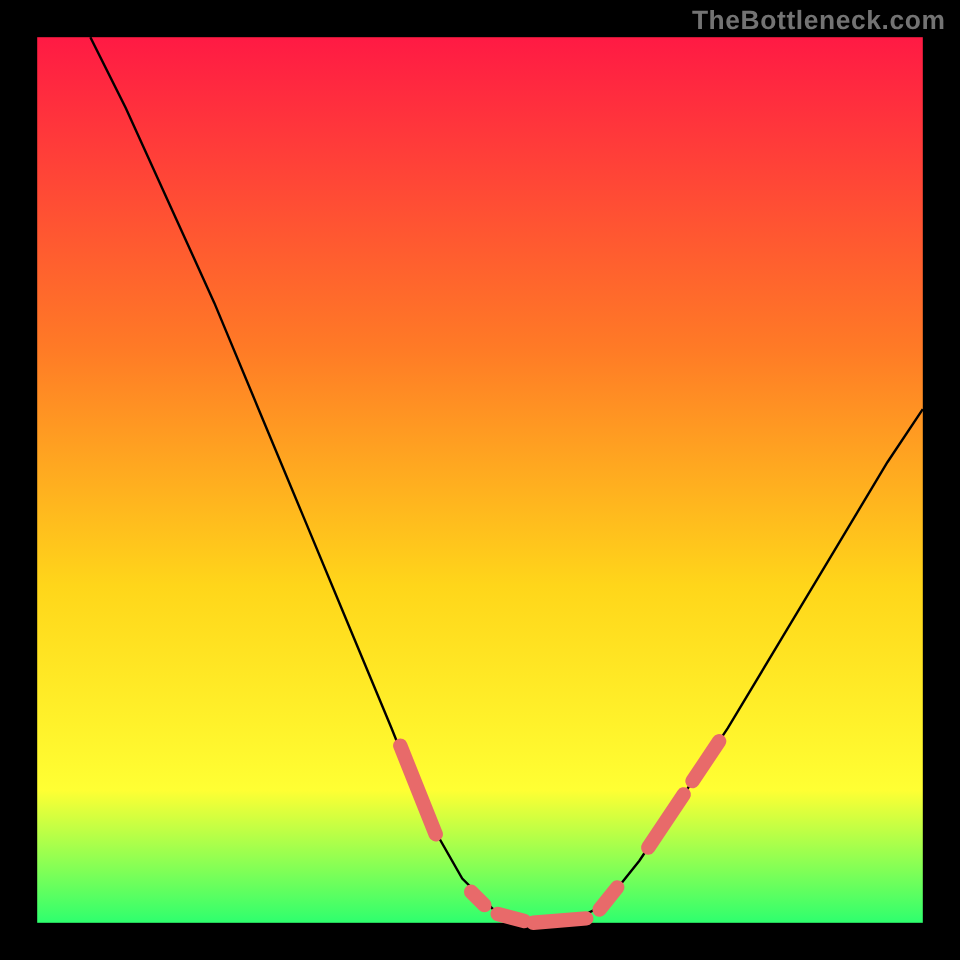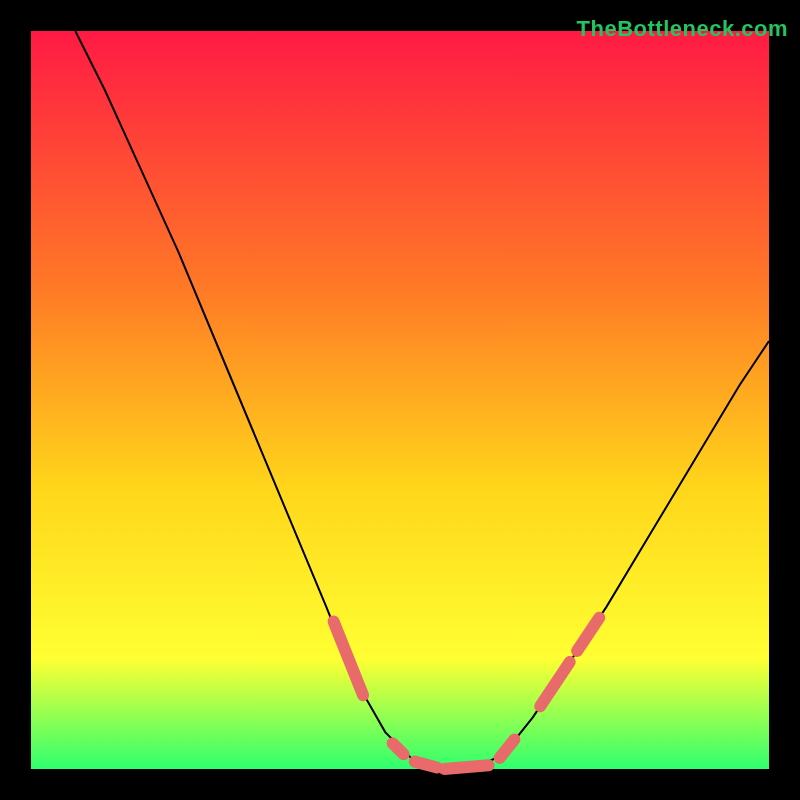--- a/index.html
+++ b/index.html
@@ -12,23 +12,23 @@
     overflow: hidden;
   }
   .frame {
     position: relative;
     width: 800px;
     height: 800px;
     background: #000;
   }
   .watermark {
     position: absolute;
-    top: 16px;
+    top: 4px;
     right: 12px;
-    color: #22c55e;
+    color: #737373;
     font-size: 22px;
     font-weight: bold;
     letter-spacing: 0.5px;
     z-index: 5;
     user-select: none;
   }
   svg {
     position: absolute;
     top: 0;
     left: 0;

